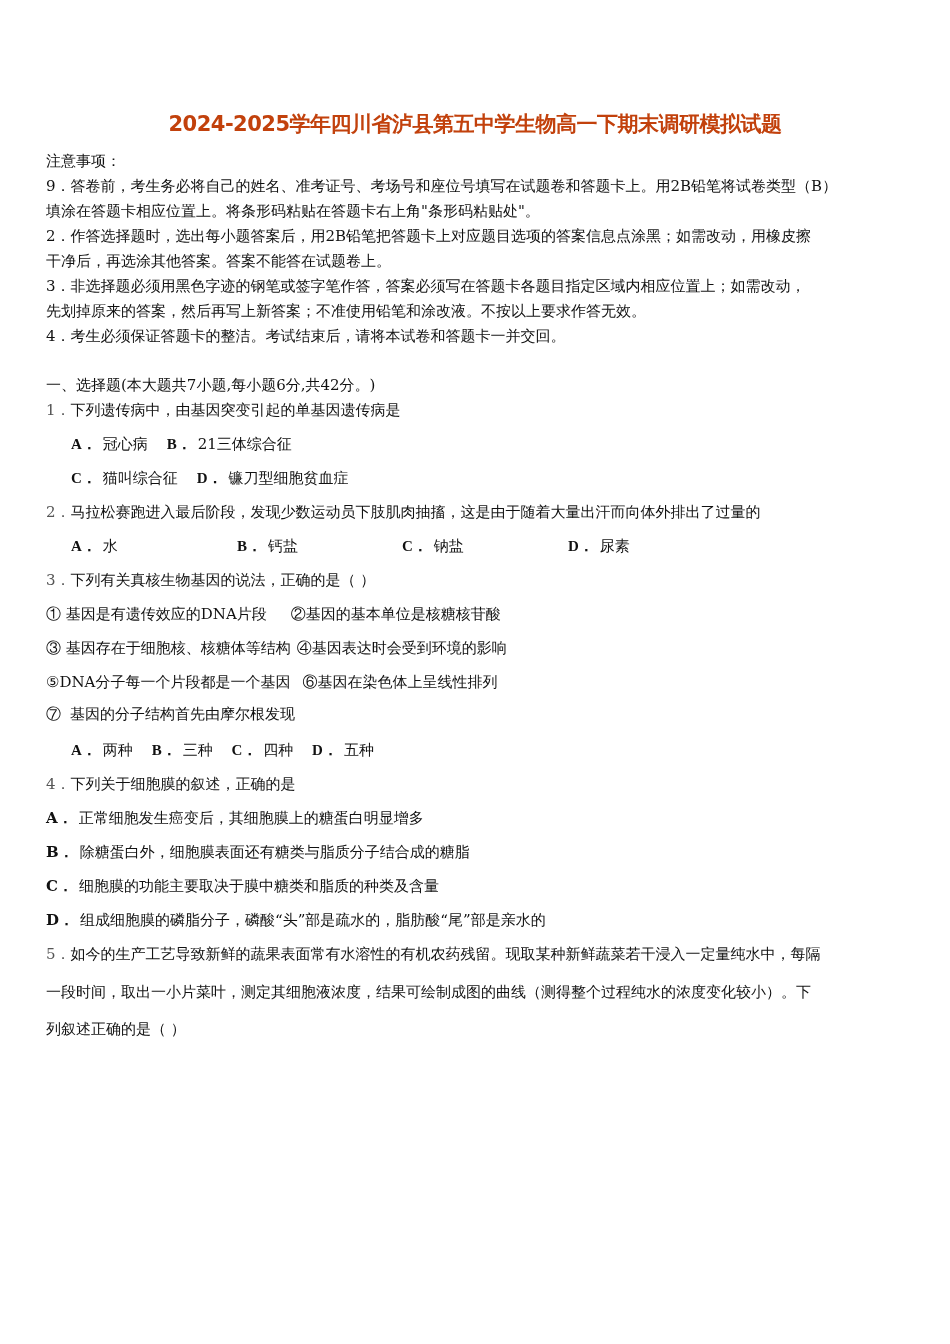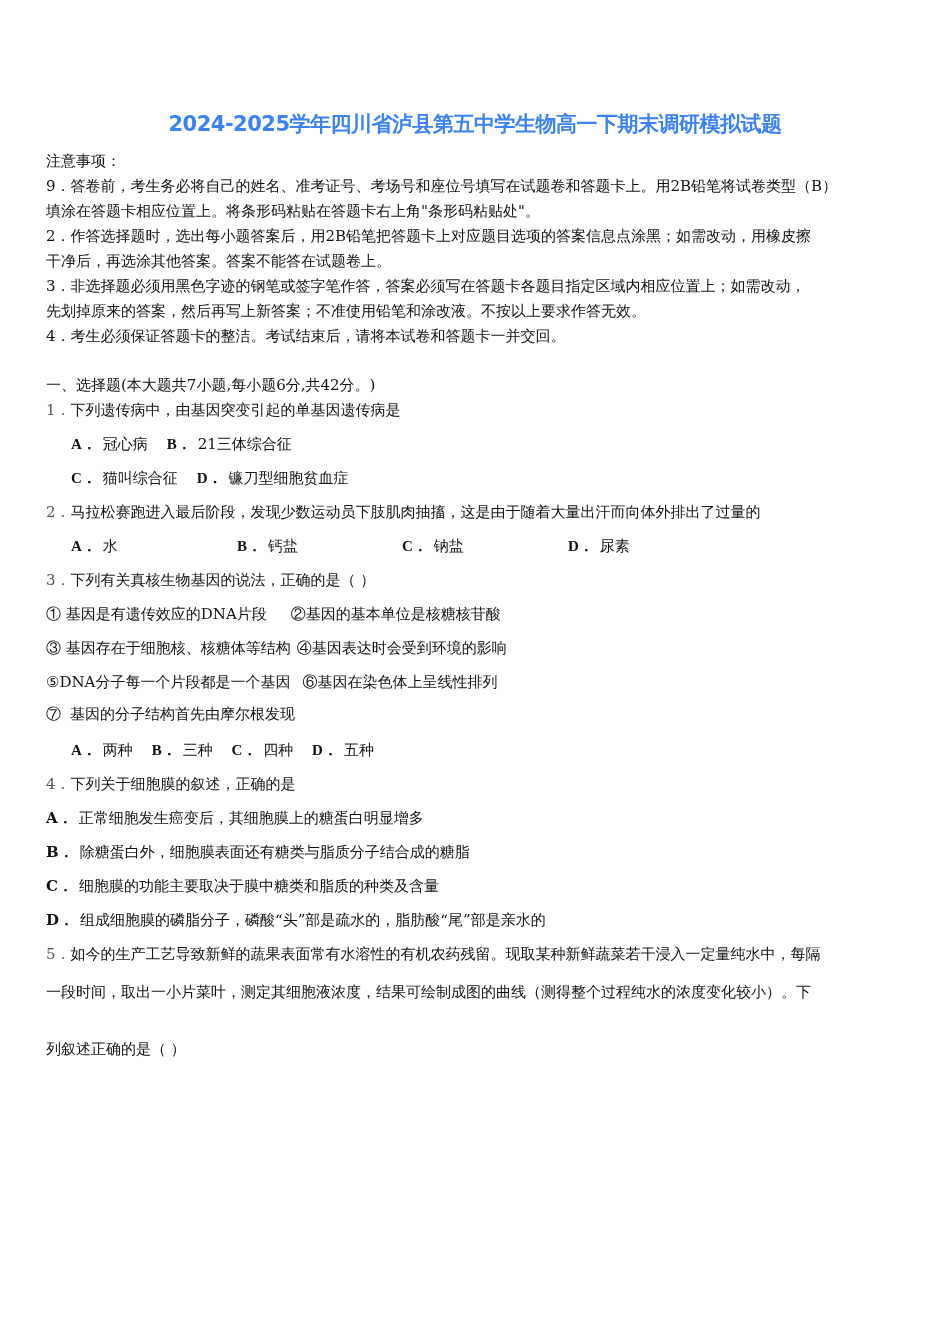--- a/index.html
+++ b/index.html
@@ -5,21 +5,21 @@
     html, body { margin: 0; padding: 0; background: #ffffff; }
     body {
       width: 950px; height: 1344px; position: relative; overflow: hidden;
       font-family: "DejaVu Serif", "Liberation Serif", serif;
       color: #111111;
     }
     .page { position: absolute; left: 0; top: 0; width: 950px; height: 1344px; }
     .title {
       position: absolute; left: 0; top: 110px; width: 950px; text-align: center;
       font-family: "DejaVu Sans", "Liberation Sans", sans-serif;
-      font-weight: bold; font-size: 21px; letter-spacing: -0.5px; color: #3b82f6;
+      font-weight: bold; font-size: 21px; letter-spacing: -0.5px; color: #c2410c;
     }
     .line {
       position: absolute; left: 46px; font-size: 15px; white-space: nowrap; line-height: 20px;
     }
     .num { color: #555; }
     .bold { font-weight: bold; }
     .opt-row { position: absolute; left: 46px; font-size: 15px; white-space: nowrap; line-height: 20px; }
     .opt { display: inline-block; margin-left: 25px; }
     .opt .lbl { font-weight: bold; font-family: "Liberation Serif", serif; margin-right: 6px; }
   </style>
@@ -90,15 +90,15 @@
   </div>
   <div class="opt-row" style="top:808px;"><span class="lbl bold" style="margin-right:6px;">A．</span><span>正常细胞发生癌变后，其细胞膜上的糖蛋白明显增多</span></div>
   <div class="opt-row" style="top:842px;"><span class="lbl bold" style="margin-right:6px;">B．</span><span>除糖蛋白外，细胞膜表面还有糖类与脂质分子结合成的糖脂</span></div>
   <div class="opt-row" style="top:876px;"><span class="lbl bold" style="margin-right:6px;">C．</span><span>细胞膜的功能主要取决于膜中糖类和脂质的种类及含量</span></div>
   <div class="opt-row" style="top:910px;"><span class="lbl bold" style="margin-right:6px;">D．</span><span>组成细胞膜的磷脂分子，磷酸“头”部是疏水的，脂肪酸“尾”部是亲水的</span></div>
 
   <div class="line" style="top:944px;">
     <span class="num">5．</span><span>如今的生产工艺导致新鲜的蔬果表面常有水溶性的有机农药残留。现取某种新鲜蔬菜若干浸入一定量纯水中，每隔</span>
   </div>
   <div class="line" style="top:982px;">一段时间，取出一小片菜叶，测定其细胞液浓度，结果可绘制成图的曲线（测得整个过程纯水的浓度变化较小）。下</div>
-  <div class="line" style="top:1019px;margin-top:20px;">列叙述正确的是（   ）</div>
+  <div class="line" style="top:1019px;">列叙述正确的是（   ）</div>
 
 </div>
 
 </body></html>

